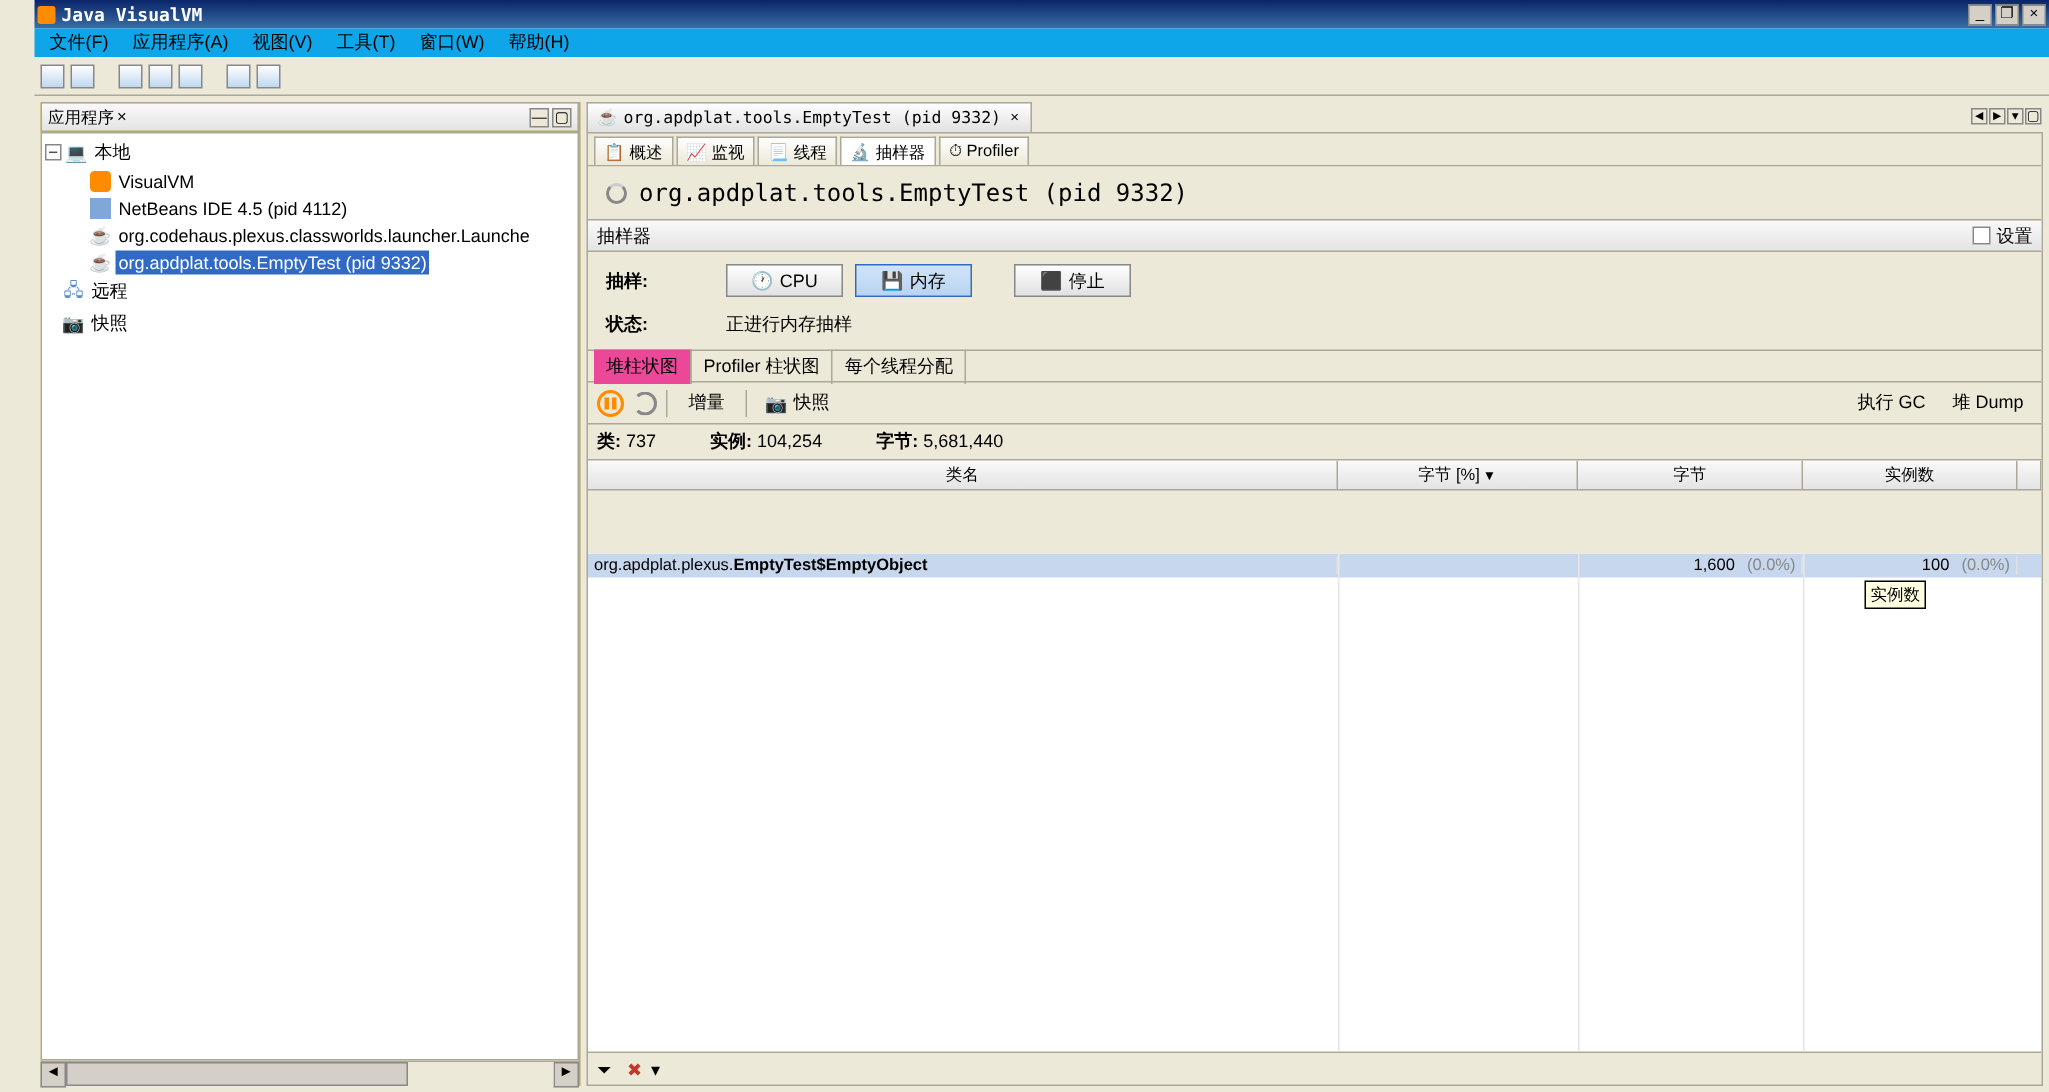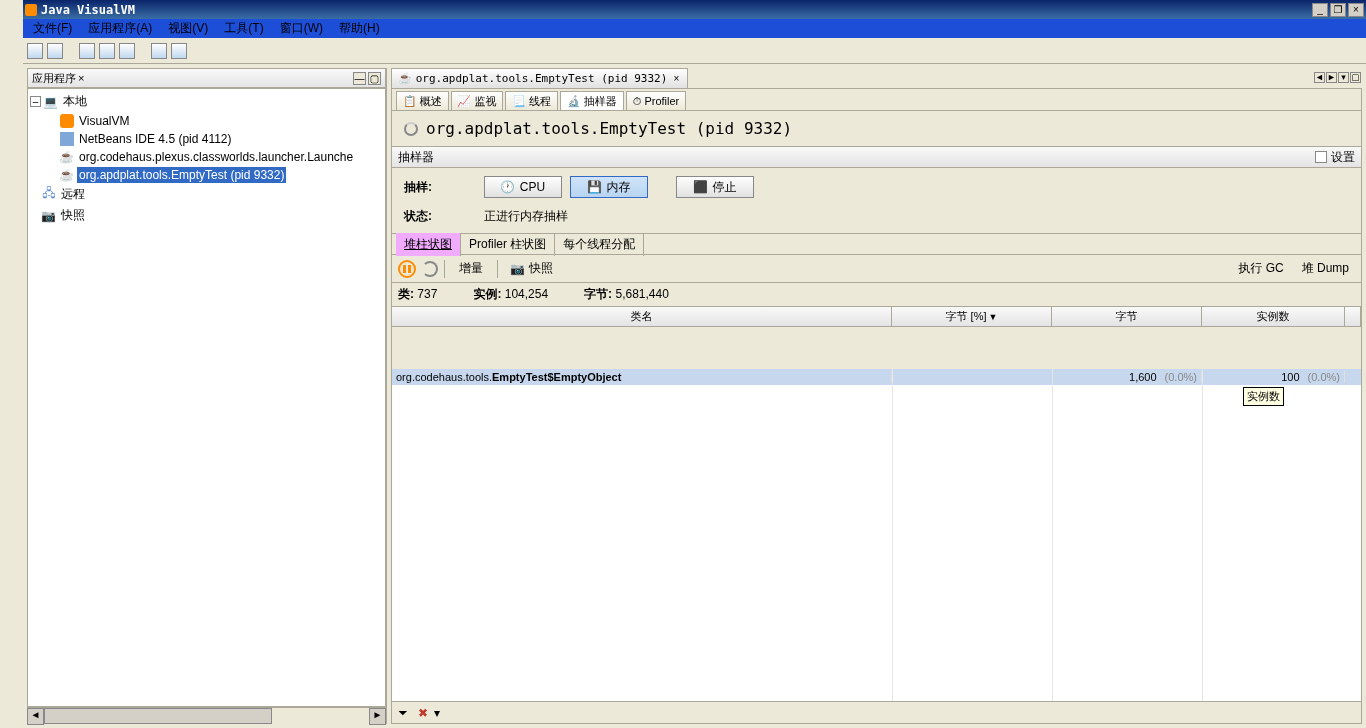--- a/index.html
+++ b/index.html
@@ -3,21 +3,21 @@
 <meta charset="utf-8">
 <style>
 * { box-sizing: border-box; margin: 0; padding: 0; }
 body { font-family: "SimSun", "宋体", sans-serif; font-size: 12px; background: #ece9d8; overflow: hidden; }
 .window { width: 1366px; height: 728px; display: flex; flex-direction: column; padding-left: 23px; }
 .titlebar { height: 19px; background: linear-gradient(#0a246a, #3a6ea5); color: #fff; display: flex; align-items: center; padding: 0 2px; }
 .titlebar .logo { width: 12px; height: 12px; background: #ff8c00; border-radius: 2px; margin-right: 4px; }
 .titlebar .title { font-family: "Fixedsys", monospace; font-weight: bold; }
 .titlebar .spacer { flex: 1; }
 .titlebar .winbtn { width: 16px; height: 14px; background: #d4d0c8; border: 1px solid #888; margin-left: 2px; font-size: 10px; line-height: 12px; text-align: center; color: #000; }
-.menubar { height: 19px; background: #1d4ed8; display: flex; align-items: center; padding: 0 2px; }
+.menubar { height: 19px; background: #0ea5e9; display: flex; align-items: center; padding: 0 2px; }
 .menubar .menu { padding: 2px 8px; cursor: default; }
 .toolbar { height: 26px; background: #ece9d8; display: flex; align-items: center; padding: 0 4px; gap: 4px; border-bottom: 1px solid #aca899; }
 .tbicon { width: 16px; height: 16px; border: 1px solid #888; background: linear-gradient(#fefefe,#c0d8ef); }
 .content { flex: 1; display: flex; overflow: hidden; }
 .sidebar { width: 360px; display: flex; flex-direction: column; border-right: 1px solid #aca899; margin: 4px 2px 4px 4px; background: #fde047; }
 .sideheader { height: 20px; background: linear-gradient(#f9f9f9,#e4e4e4); border: 1px solid #aca899; display: flex; align-items: center; padding: 0 4px; font-size: 11px; }
 .sideheader .spacer { flex: 1; }
 .sideheader .habtn { width: 13px; height: 13px; border: 1px solid #888; margin-left: 2px; text-align: center; font-size: 10px; line-height: 11px; cursor: default; background: #ece9d8;}
 .tree { flex: 1; background: #fff; border: 1px solid #aca899; overflow: auto; padding: 2px 0; }
 .tree-item { display: flex; align-items: center; padding: 1px 2px; white-space: nowrap; }
@@ -38,21 +38,21 @@
 .spin-icon { width: 14px; height: 14px; border: 2px solid #888; border-top-color: #ccc; border-radius: 50%; display: inline-block; }
 .panelrow { height: 22px; border-top: 1px solid #aca899; border-bottom: 1px solid #aca899; background: linear-gradient(#f9f9f9,#e4e4e4); display: flex; align-items: center; padding: 0 6px; }
 .panelrow .spacer { flex: 1; }
 .checkbox { width: 12px; height: 12px; border: 1px solid #888; background: #fff; margin-right: 4px; }
 .controls { padding: 8px 12px; display: grid; grid-template-columns: 80px 1fr; row-gap: 10px; align-items: center; }
 .controls .btnrow { display: flex; gap: 8px; }
 .winbutton { min-width: 78px; height: 22px; border: 1px solid #888; background: linear-gradient(#fefefe,#e1e1e1); display: inline-flex; align-items: center; justify-content: center; gap: 4px; cursor: default; padding: 0 6px;}
 .winbutton.active { background: linear-gradient(#d0e4fa,#b8d4f0); border-color: #316ac5; }
 .subsubtabs { height: 22px; display: flex; align-items: center; border-top: 1px solid #aca899; border-bottom: 1px solid #aca899; padding: 0 4px; }
 .subsubtab { padding: 3px 8px; cursor: default; border-right: 1px solid #aca899; }
-.subsubtab.active { background: #f0abfc; text-decoration: underline; }
+.subsubtab.active { background: #ec4899; }
 .ctrlbar { height: 28px; display: flex; align-items: center; padding: 0 6px; gap: 6px; border-bottom: 1px solid #aca899; }
 .sepv { width: 1px; height: 18px; background: #aca899; }
 .roundicon { width: 18px; height: 18px; border: 2px solid #ff8c00; border-radius: 50%; position: relative; }
 .roundicon:after { content: ""; position: absolute; left: 3px; top: 3px; width: 3px; height: 8px; background: #ff8c00; box-shadow: 5px 0 0 #ff8c00;}
 .reloadicon { width: 16px; height: 16px; border: 2px solid #888; border-radius: 50%; border-left-color: transparent; position: relative;}
 .statsrow { height: 24px; display: flex; align-items: center; padding: 0 6px; gap: 36px; border-bottom: 1px solid #aca899; }
 .statsrow b { font-weight: bold; }
 .table { flex: 1; display: flex; flex-direction: column; overflow: hidden; gap: 42px; }
 .thead { height: 20px; display: flex; background: linear-gradient(#f9f9f9,#e4e4e4); border-bottom: 1px solid #aca899; position: relative;}
 .th { border-right: 1px solid #aca899; display: flex; align-items: center; justify-content: center; position: relative; font-size: 11px;}
@@ -253,21 +253,21 @@
             <div class="th" style="width:150px">字节</div>
             <div class="th" style="flex:1">实例数</div>
             <div class="th" style="width:16px"></div>
           </div>
           <div class="tbody">
             <div class="tbody-vline" style="left:500px"></div>
             <div class="tbody-vline" style="left:660px"></div>
             <div class="tbody-vline" style="left:810px"></div>
             <div class="trow">
               <div class="td" style="width:500px">
-                  <span><span>org.codehaus.tools.</span><b>EmptyTest$EmptyObject</b></span>
+                  <span><span>org.apdplat.plexus.</span><b>EmptyTest$EmptyObject</b></span>
                 </div>
               <div class="td" style="width:160px"></div>
               <div class="td" style="width:150px;justify-content:flex-end">
                   <span>1,600</span>
                   <span style="color:#888;margin-left:8px">(0.0%)</span>
                 </div>
               <div class="td" style="flex:1;justify-content:flex-end">
                   <span>100</span>
                   <span style="color:#888;margin-left:8px">(0.0%)</span>
                 </div>

